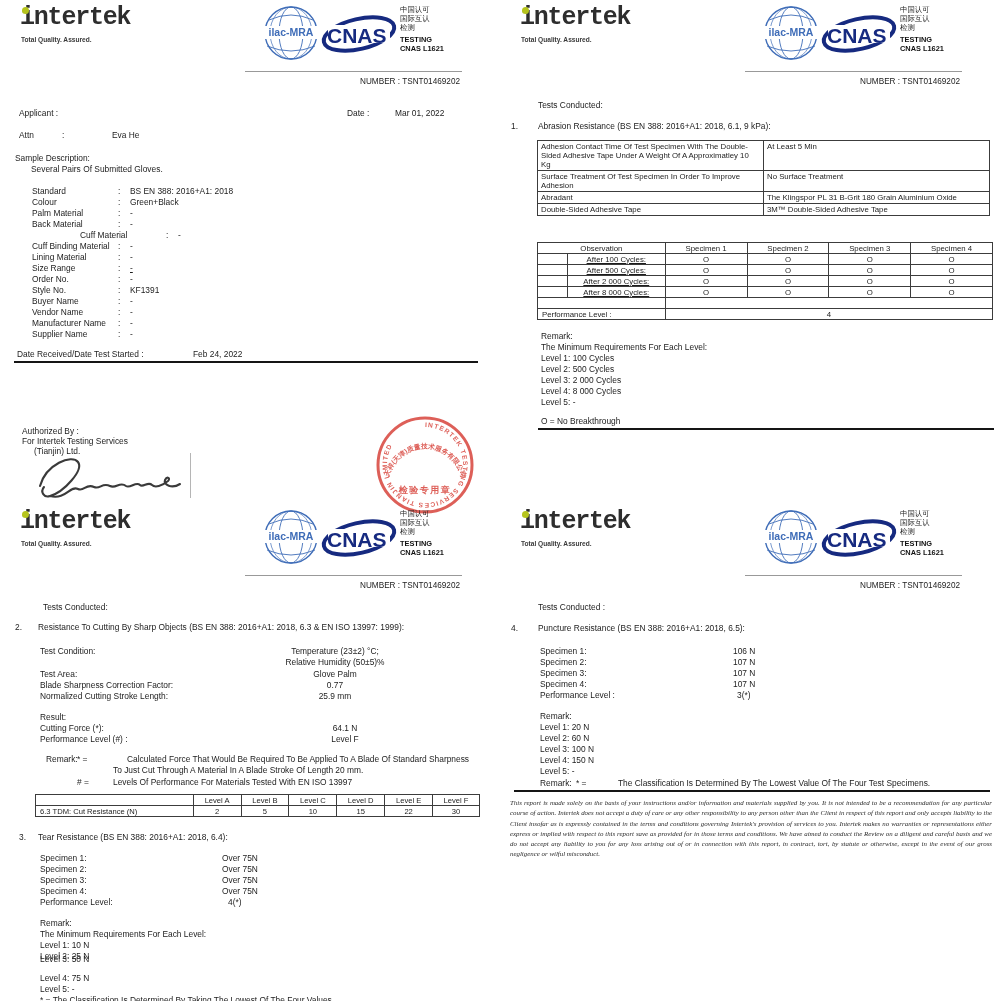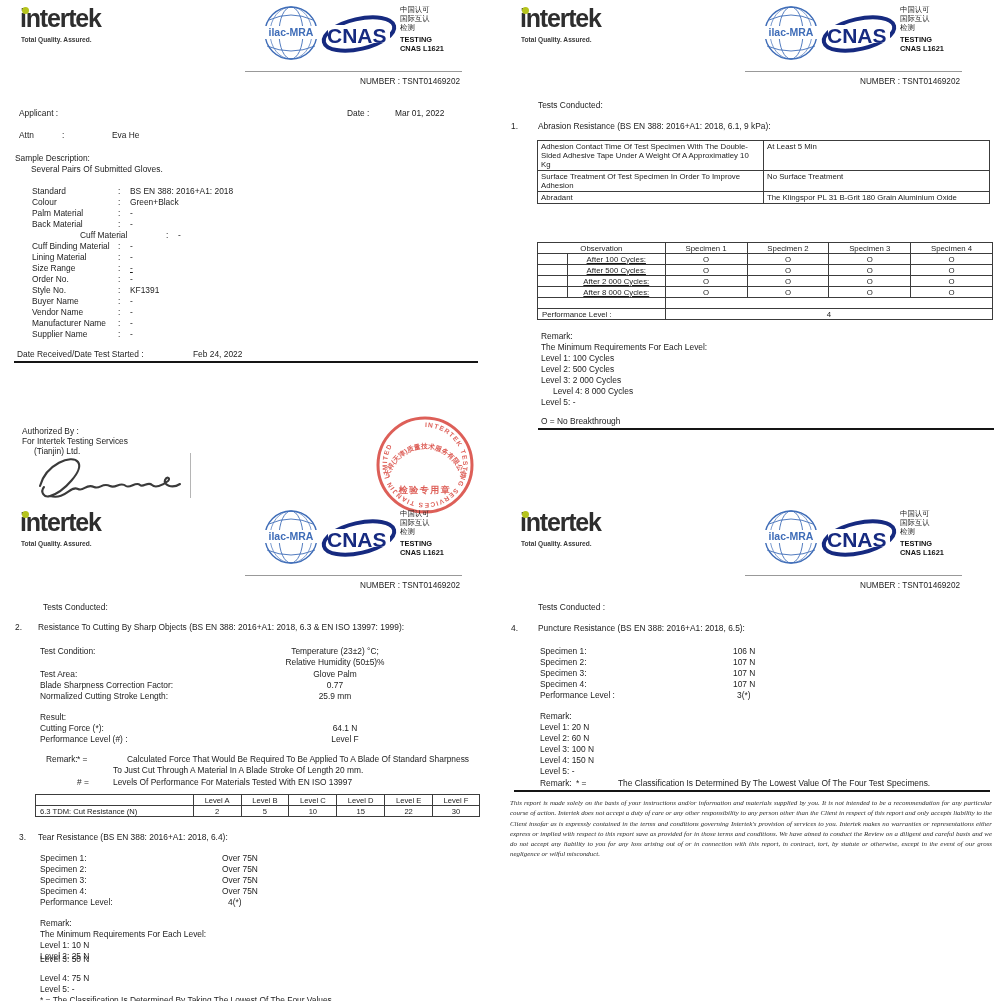--- a/index.html
+++ b/index.html
@@ -8,21 +8,21 @@
   .quad{position:absolute;width:500px;height:500px;}
   #q1{left:0;top:0;} #q2{left:500px;top:0;} #q3{left:0;top:500px;} #q4{left:500px;top:500px;}
   .abs{position:absolute;white-space:nowrap;}
   .t{font-size:8.4px;line-height:10px;}
   .ctr{text-align:center;}
   .u{text-decoration:underline;}
   
   .hdr{position:absolute;left:0;top:0;width:500px;height:92px;}
   .hdr.lo{top:4px;}
   .brand{position:absolute;left:20px;top:5px;width:140px;height:46px;}
-  .brand-word{font-family:Liberation Sans, sans-serif;font-size:25px;font-weight:bold;letter-spacing:-1.2px;color:#2e2e2e;line-height:26px;}
+  .brand-word{font-family:Liberation Mono, monospace;font-size:25px;font-weight:bold;letter-spacing:-1.2px;color:#2e2e2e;line-height:26px;}
   .brand-dot{position:absolute;left:1.5px;top:2px;width:7px;height:7px;border-radius:50%;background:#b6c41d;}
   .tagline{position:absolute;left:1px;top:31px;font-size:6.6px;font-weight:bold;color:#3a3a3a;white-space:nowrap;}
   .accr{position:absolute;left:263px;top:2px;width:200px;height:66px;}
   .ilac{position:absolute;left:0;top:2px;}
   .cnas{position:absolute;left:57px;top:9px;}
   .cnblock{position:absolute;left:137px;top:3px;width:62px;}
   .cnline{font-size:7.4px;line-height:9px;color:#222;}
   .cnbold{font-size:7.4px;line-height:9px;font-weight:bold;color:#111;}
   .gap3{margin-top:3px;}
   .hdr-rule{position:absolute;left:245px;top:71px;width:217px;border-top:1px solid #999;}
@@ -185,20 +185,24 @@
           <td style="white-space:normal;">At Least 5 Min</td>
         </tr>
     <tr>
           <td style="white-space:normal;">Surface Treatment Of Test Specimen In Order To Improve Adhesion</td>
           <td style="white-space:normal;">No Surface Treatment</td>
         </tr>
     <tr>
           <td style="white-space:normal;">Abradant</td>
           <td style="white-space:normal;">The Klingspor PL 31 B-Grit 180 Grain Aluminium Oxide</td>
         </tr>
+    <tr>
+          <td style="white-space:normal;">Double-Sided Adhesive Tape</td>
+          <td style="white-space:normal;">3M™ Double-Sided Adhesive Tape</td>
+        </tr>
   </tbody>
     </table>
 
   <table class="abs obs" style="left:37px;top:242px;width:456px;">
     <colgroup>
         <col style="width:30px">
         <col style="width:98px">
         <col style="width:82px">
         <col style="width:82px">
         <col style="width:82px">
@@ -253,21 +257,21 @@
           <td colspan="4">4</td>
         </tr>
   </tbody>
     </table>
 
   <div class="abs t" style="left:41px;top:331px;">Remark:</div>
   <div class="abs t" style="left:41px;top:342px;">The Minimum Requirements For Each Level:</div>
   <div class="abs t" style="left:41px;top:353px;">Level 1: 100 Cycles</div>
   <div class="abs t" style="left:41px;top:364px;">Level 2: 500 Cycles</div>
   <div class="abs t" style="left:41px;top:375px;">Level 3: 2 000 Cycles</div>
-  <div class="abs t" style="left:41px;top:386px;margin-left:12px;">Level 4: 8 000 Cycles</div>
+  <div class="abs t" style="left:41px;top:386px;">Level 4: 8 000 Cycles</div>
   <div class="abs t" style="left:41px;top:397px;">Level 5: -</div>
   <div class="abs t" style="left:41px;top:416px;">O = No Breakthrough</div>
   <div class="thick" style="left:38px;top:428px;width:456px;"></div>
 </div>
 
 <div class="quad" id="q3">
   <div class="hdr lo">
     <div class="brand">
       <span class="brand-word">intertek</span>
       <span class="brand-dot"></span>

